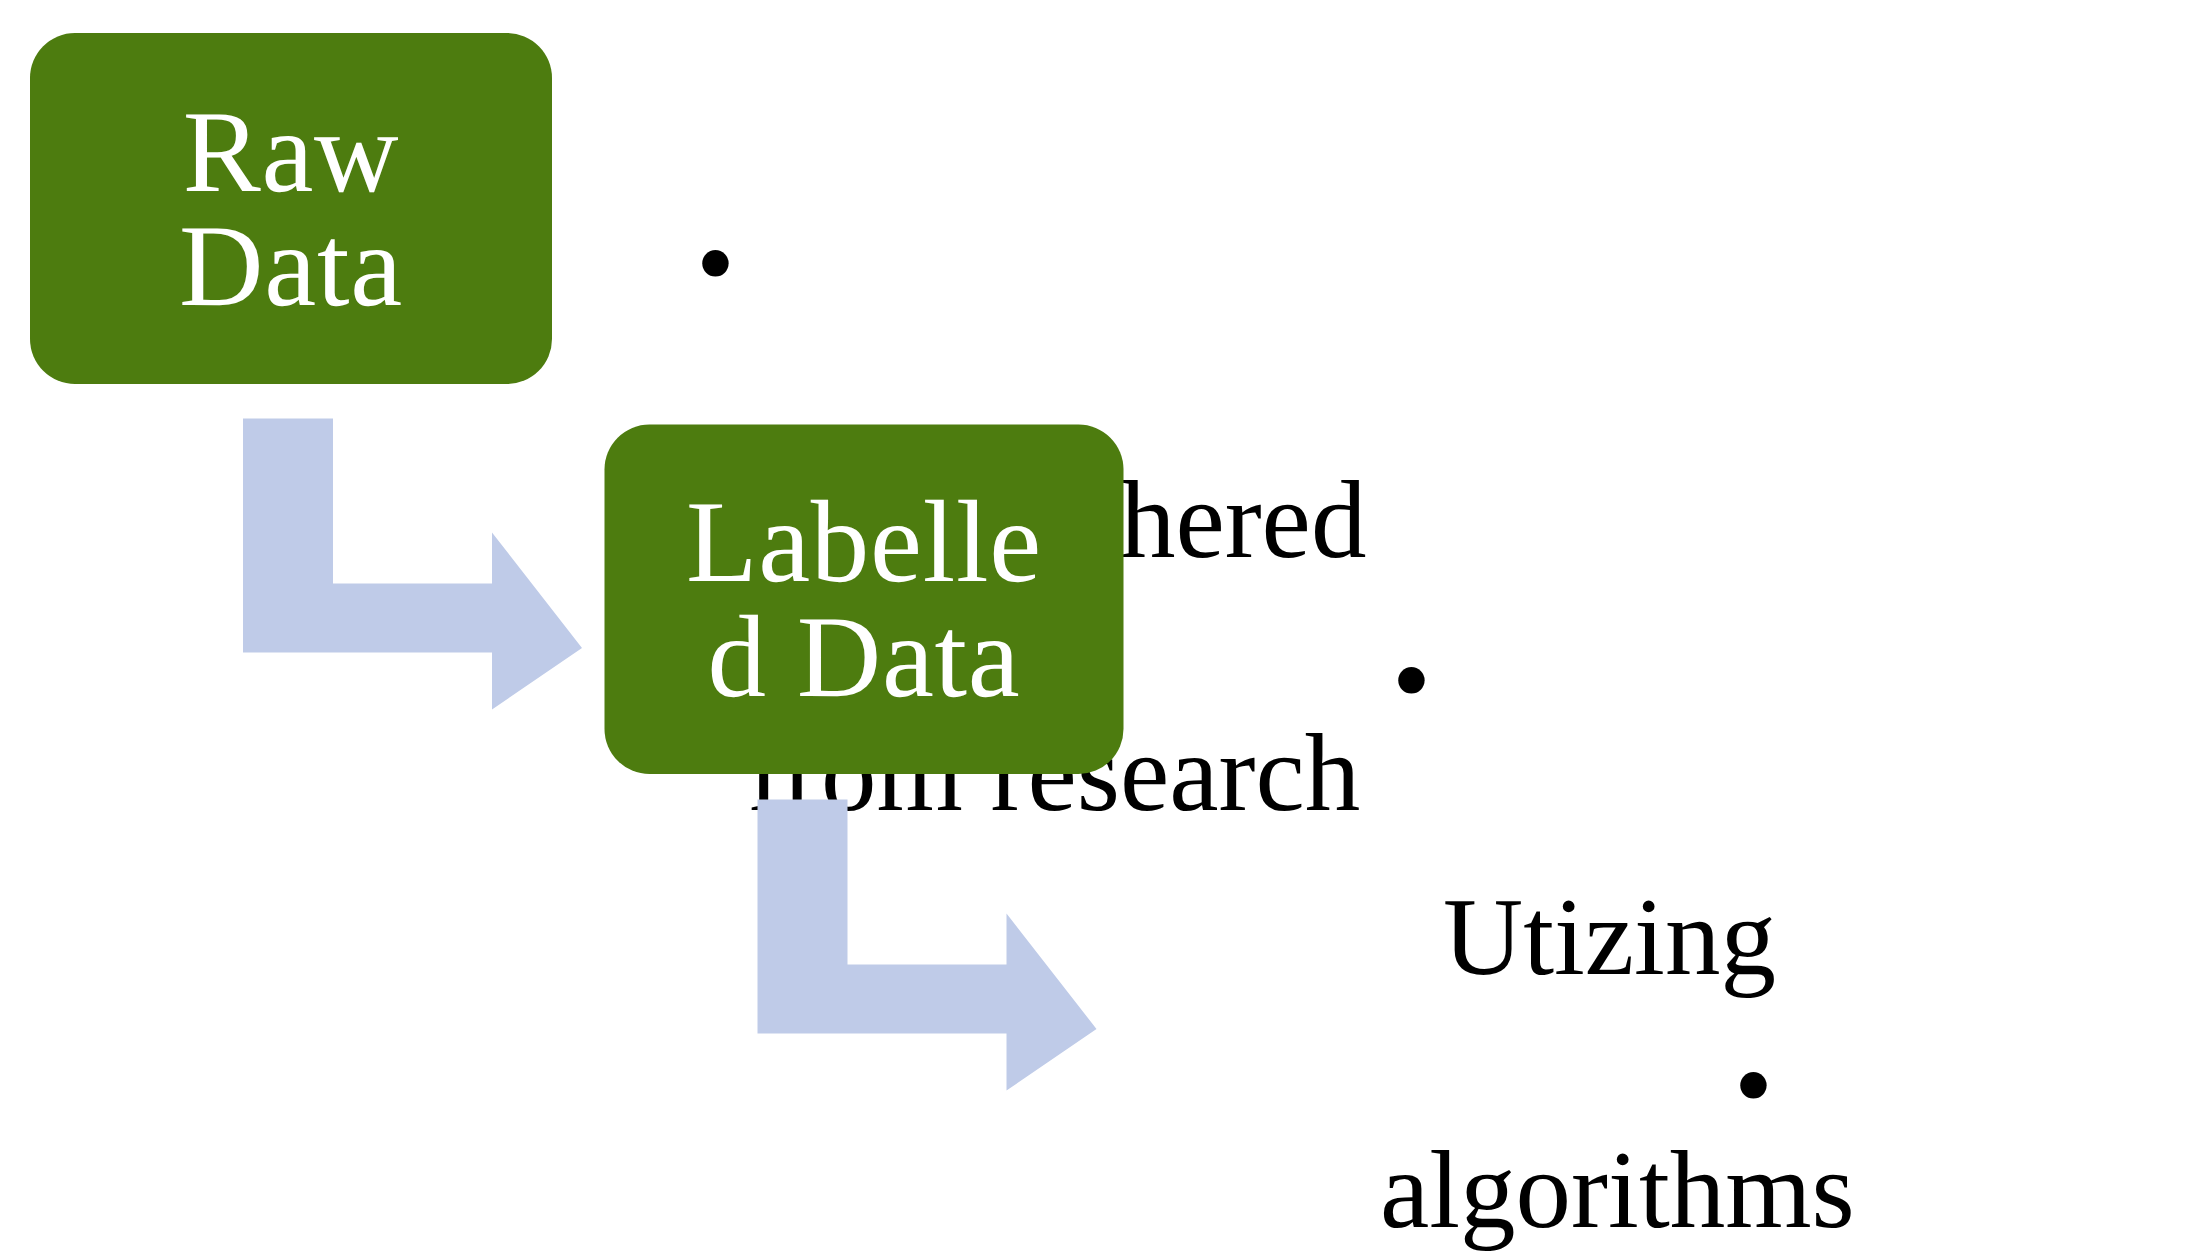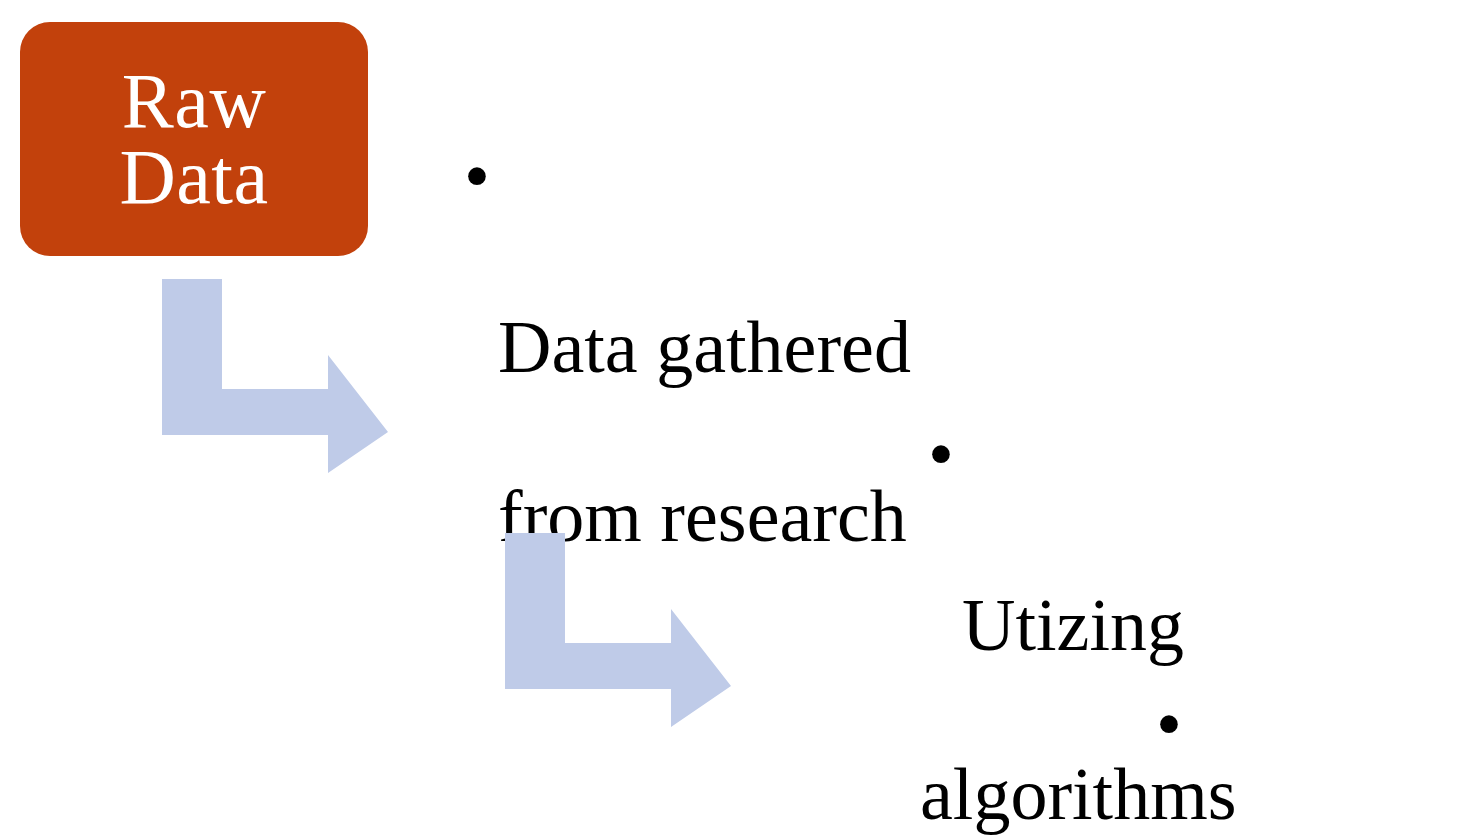--- a/index.html
+++ b/index.html
@@ -15,21 +15,21 @@
     width: 1459px;
     height: 837px;
     background: #ffffff;
     overflow: hidden;
   }
 
   
   .proc-box {
     position: absolute;
     box-sizing: border-box;
-    background: #c2410c;
+    background: #4d7c0f;
     border-radius: 30px;
     display: flex;
     align-items: center;
     justify-content: center;
     text-align: center;
   }
   .proc-box .box-label {
     color: #ffffff;
     font-family: "Liberation Serif", "DejaVu Serif", serif;
     font-size: 78px;
@@ -96,20 +96,24 @@
   </svg>
 
   <div class="note" id="note-raw">
     <span class="bullet-line">
       <span class="bullet-glyph">•</span>
       <span>Data gathered</span>
     </span>
     <span class="cont-line">from research</span>
   </div>
 
+  <div class="proc-box" id="box-labelled">
+    <span class="box-label">Labelle
+d Data</span>
+  </div>
 
   <svg class="elbow-arrow" id="arrow-2" style="left:503px; top:531px; width:232px; height:198px;" viewBox="0 0 232 198" width="232" height="198">
     <polygon points="2,2 62,2 62,112 168,112 168,78 228,155 168,196 168,158 2,158" fill="#bfcbe8"></polygon>
   </svg>
 
   <div class="note" id="note-labelled">
     <span class="bullet-line">
       <span class="bullet-glyph">•</span>
       <span>Utizing</span>
     </span>

